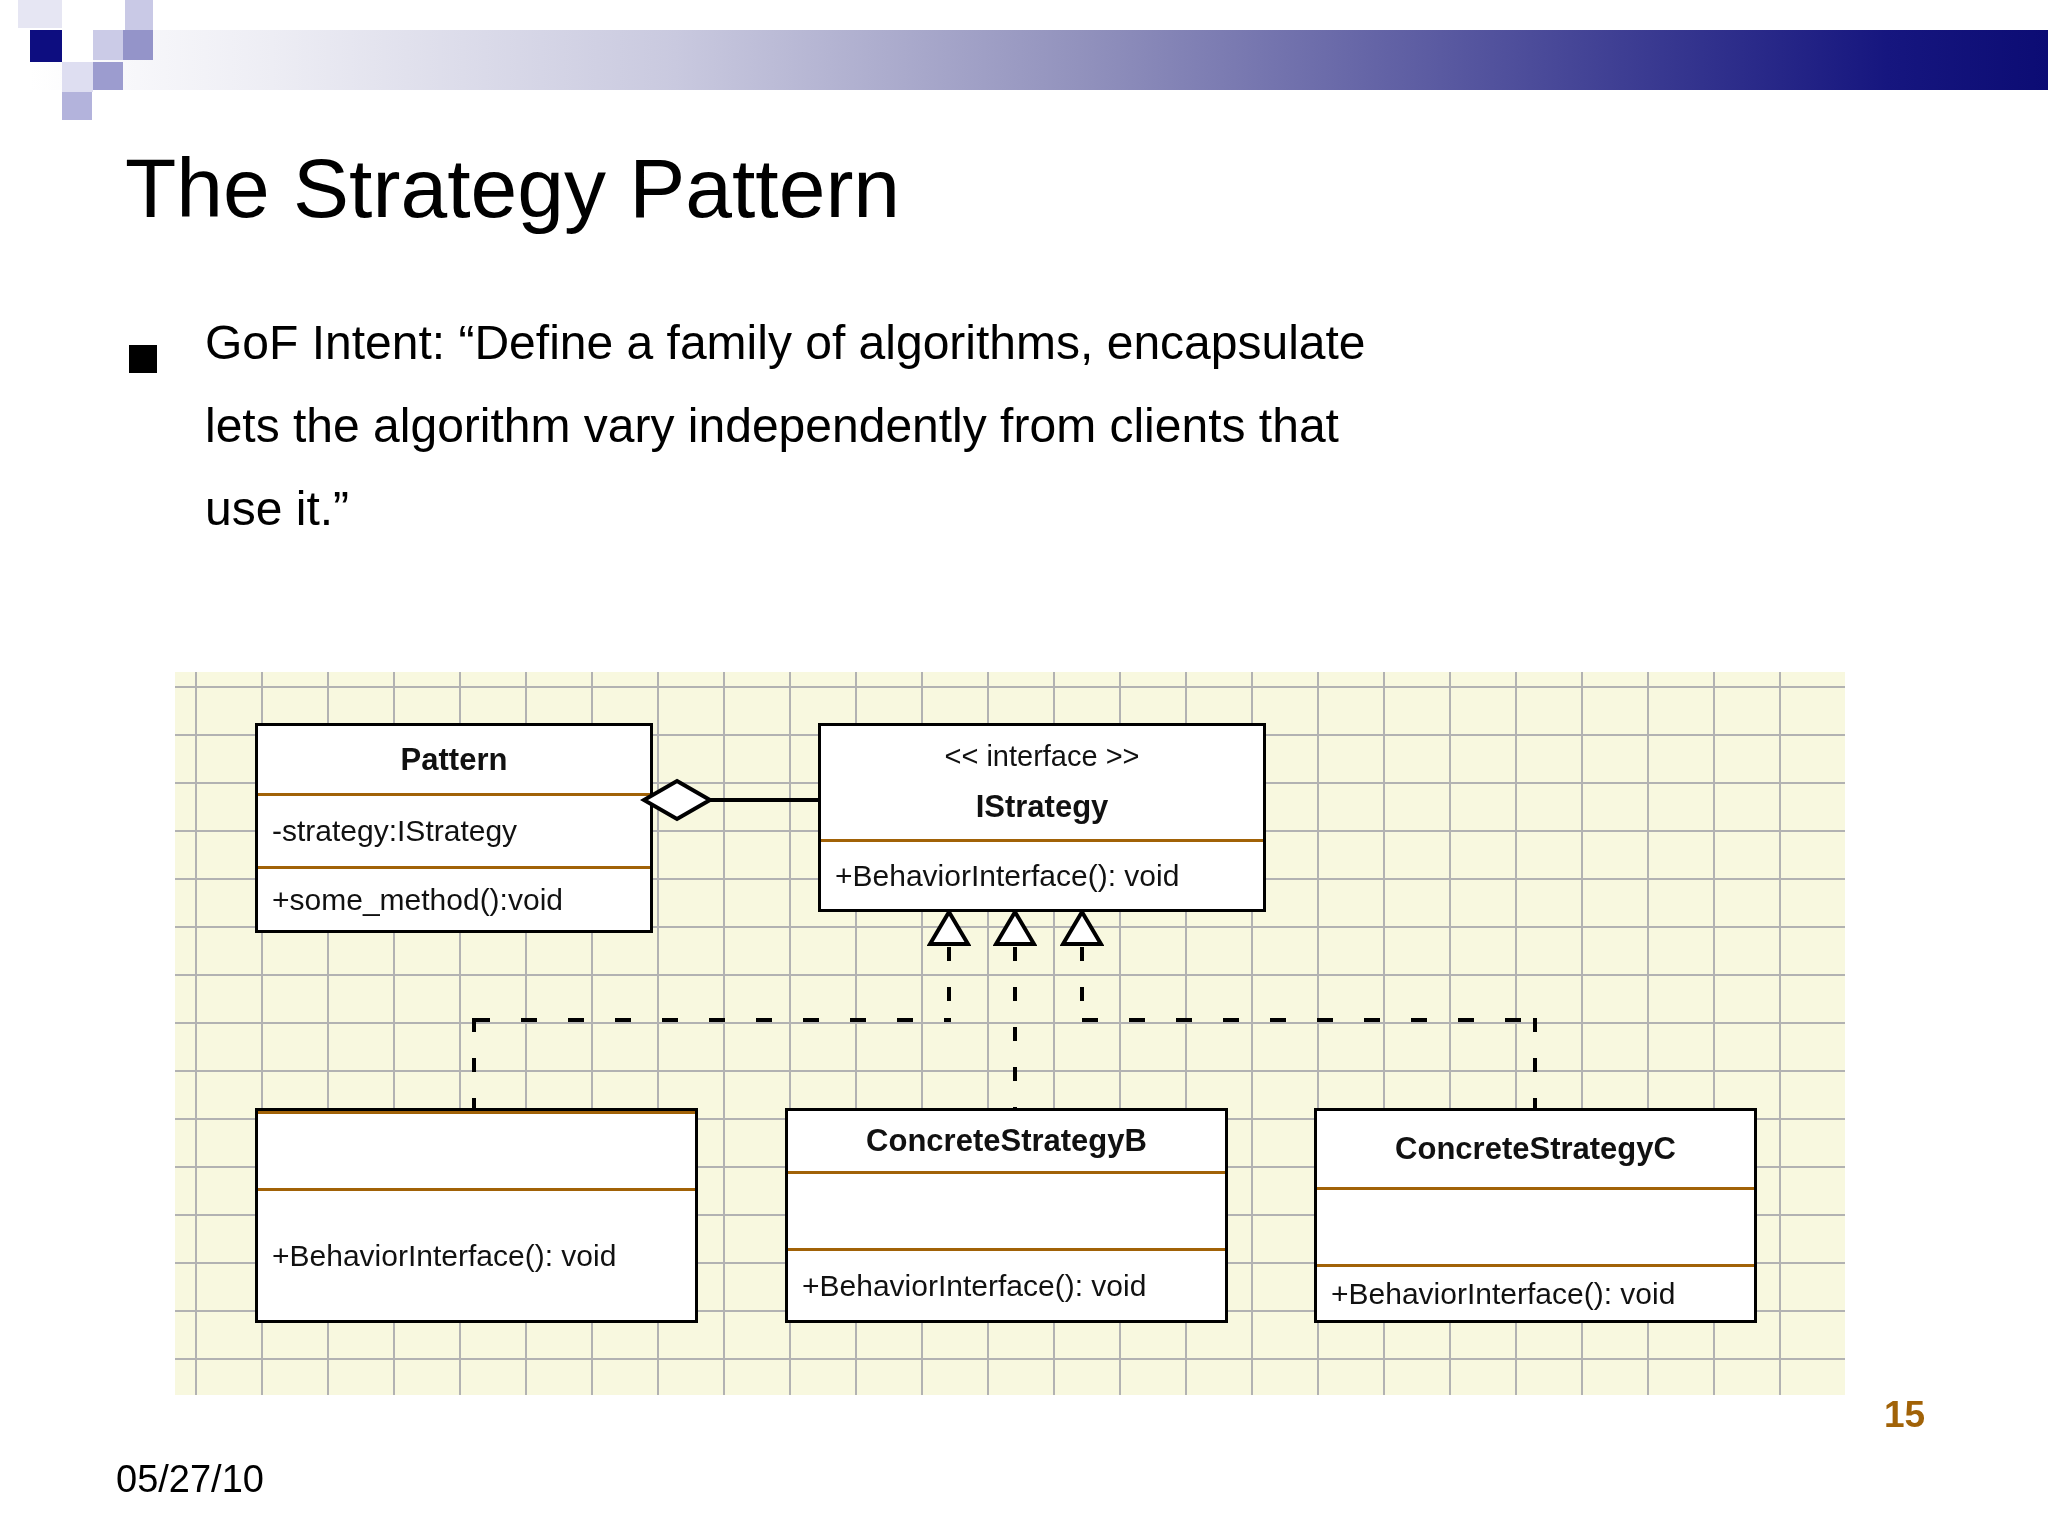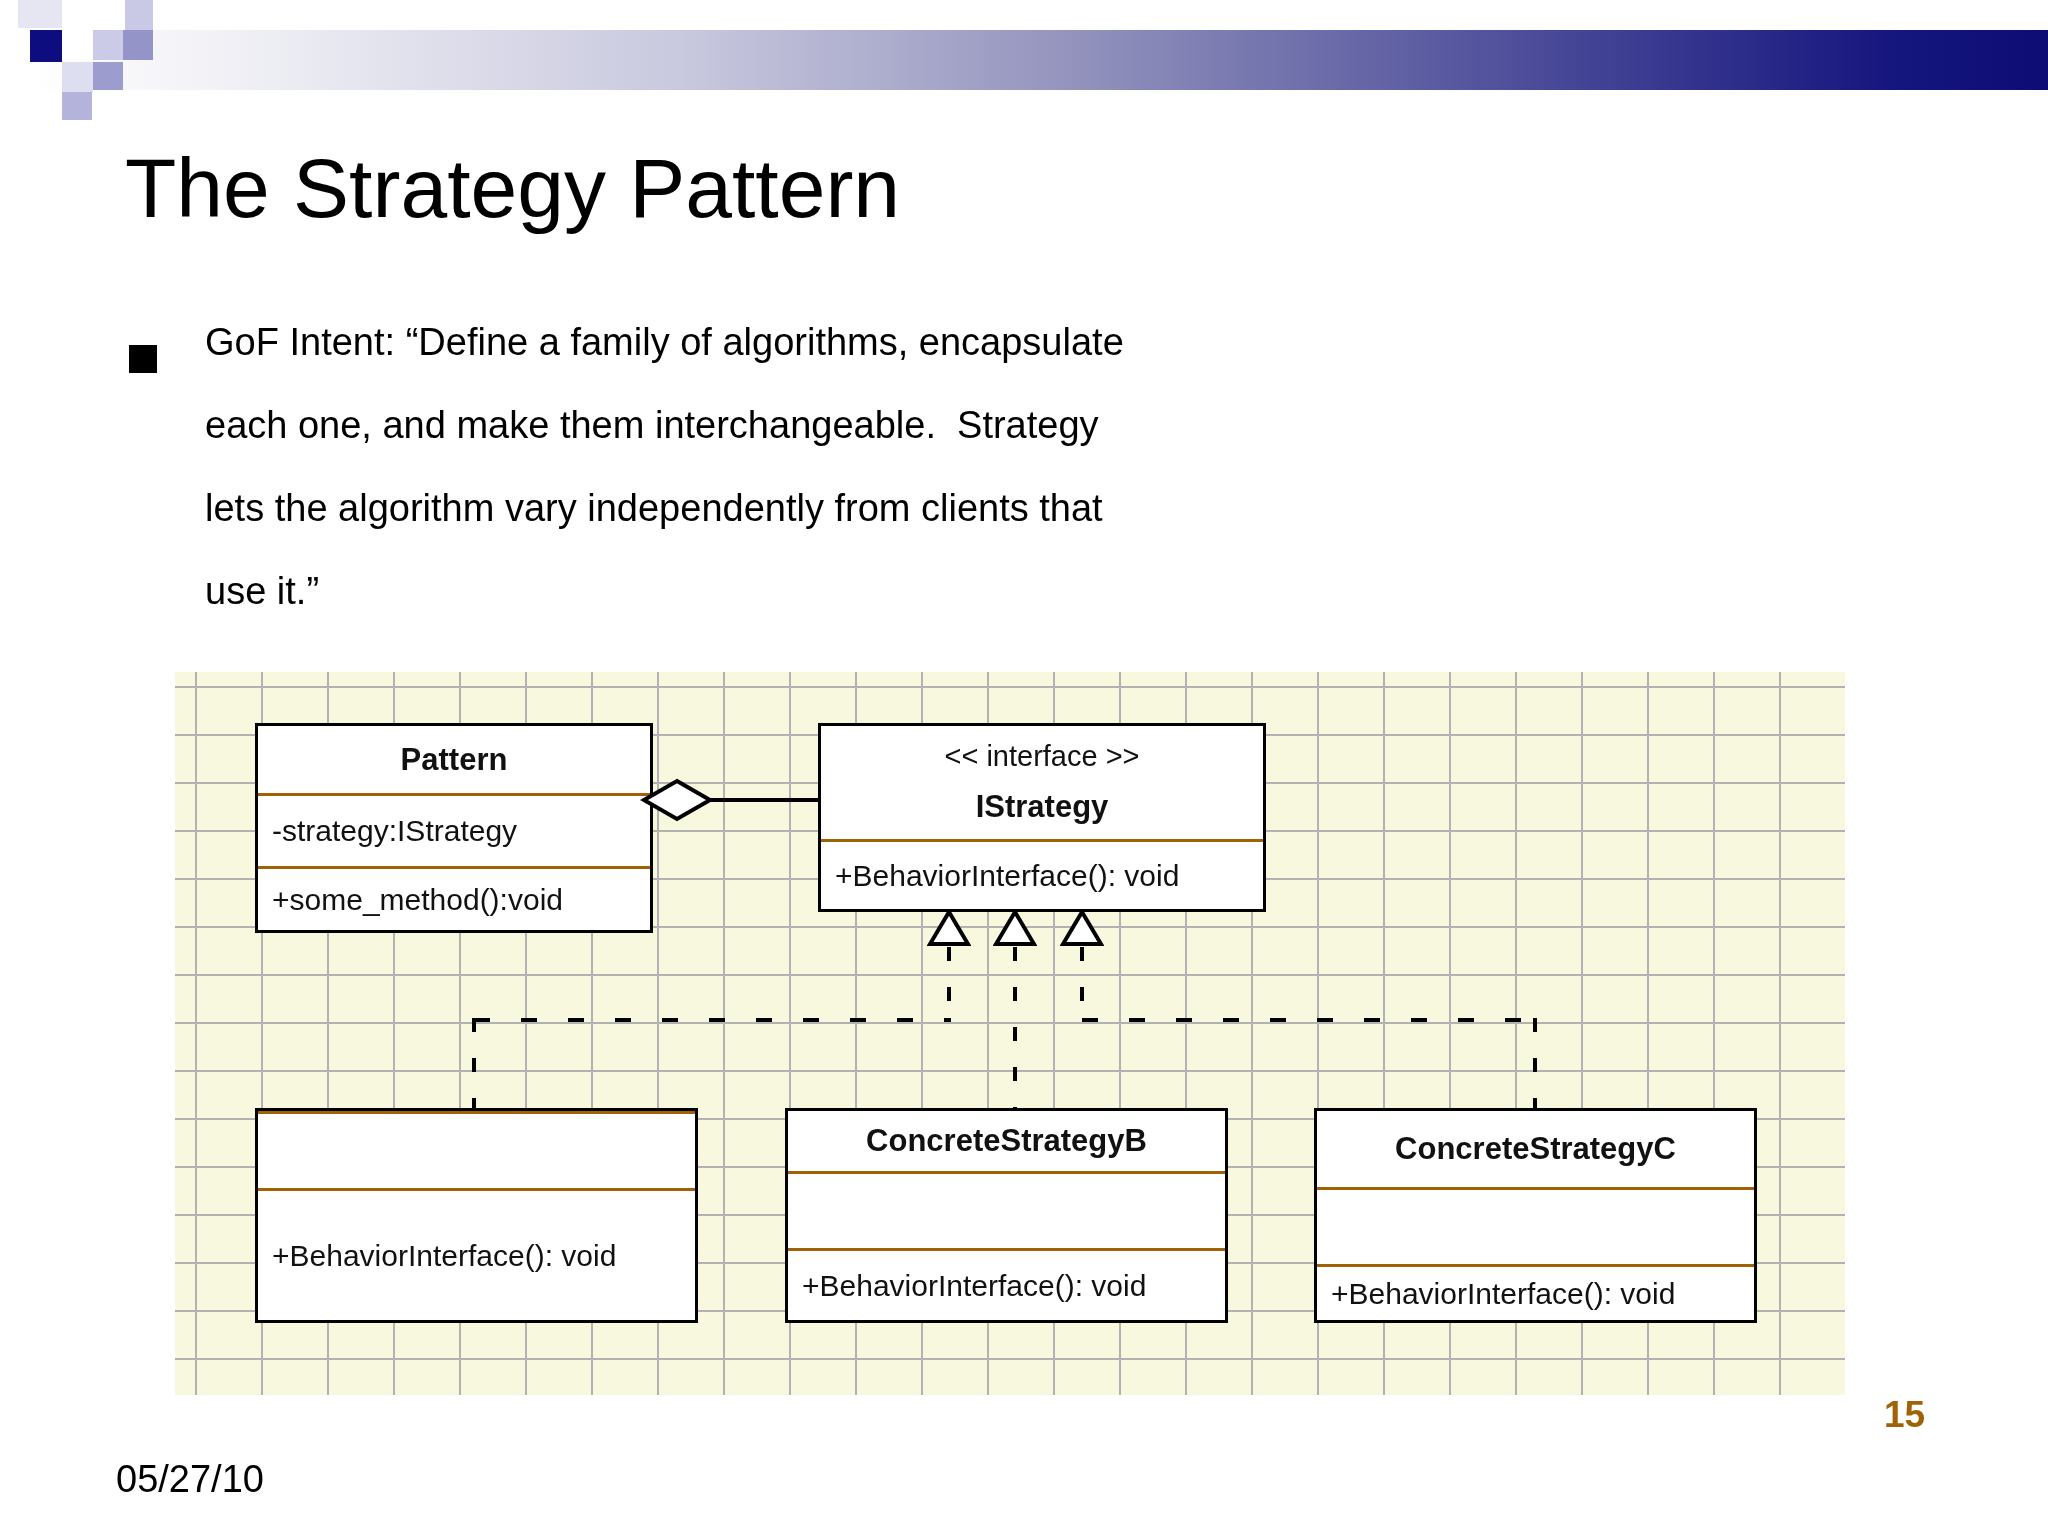--- a/index.html
+++ b/index.html
@@ -21,21 +21,21 @@
     position:absolute;left:125px;top:142px;
     font-size:84px;line-height:92px;color:#000;
     letter-spacing:0px;white-space:pre;
   }
   
   .bullet-marker{
     position:absolute;left:129px;top:345px;width:28px;height:28px;background:#000;
   }
   .body-text{
     position:absolute;left:205px;top:301px;
-    font-size:38px;color:#000;
+    font-size:48px;color:#000;
   }
   .body-text .line{line-height:83px;white-space:pre;}
   
   .diagram{
     position:absolute;left:175px;top:672px;width:1670px;height:723px;
     background-color:#f8f8df;
     background-image:
       linear-gradient(to right,#b2b2b2 2px,transparent 2px),
       linear-gradient(to bottom,#b2b2b2 2px,transparent 2px);
     background-size:66px 48px;
@@ -93,21 +93,20 @@
   <div class="mosaic-sq" style="left:123px;top:30px;width:30px;height:30px;background:#9494c9;"></div>
   <div class="mosaic-sq" style="left:62px;top:62px;width:31px;height:30px;background:#dedef1;"></div>
   <div class="mosaic-sq" style="left:93px;top:62px;width:30px;height:28px;background:#9c9ccf;"></div>
   <div class="mosaic-sq" style="left:62px;top:92px;width:30px;height:28px;background:#b3b3dc;"></div>
 
   <div class="title">The Strategy Pattern</div>
 
   <div class="bullet-marker"></div>
   <div class="body-text">
     <div class="line">GoF Intent: “Define a family of algorithms, encapsulate</div>
-    <div class="line">each one, and make them interchangeable.  Strategy</div>
     <div class="line">lets the algorithm vary independently from clients that</div>
     <div class="line">use it.”</div>
   </div>
 
   <div class="diagram">
 
     <div class="uml-box" style="left:80px;top:51px;width:392px;height:204px;">
       <div class="uml-title" style="height:67px;">Pattern</div>
       <div class="uml-section" style="height:70px;">-strategy:IStrategy</div>
       <div class="uml-section" style="flex:1;">+some_method():void</div>

